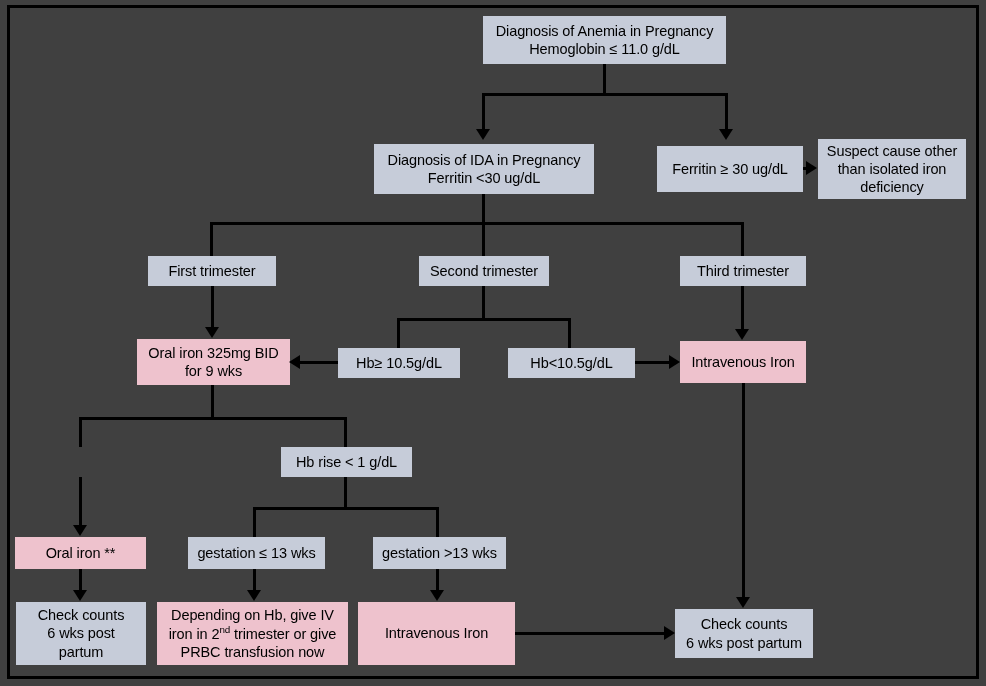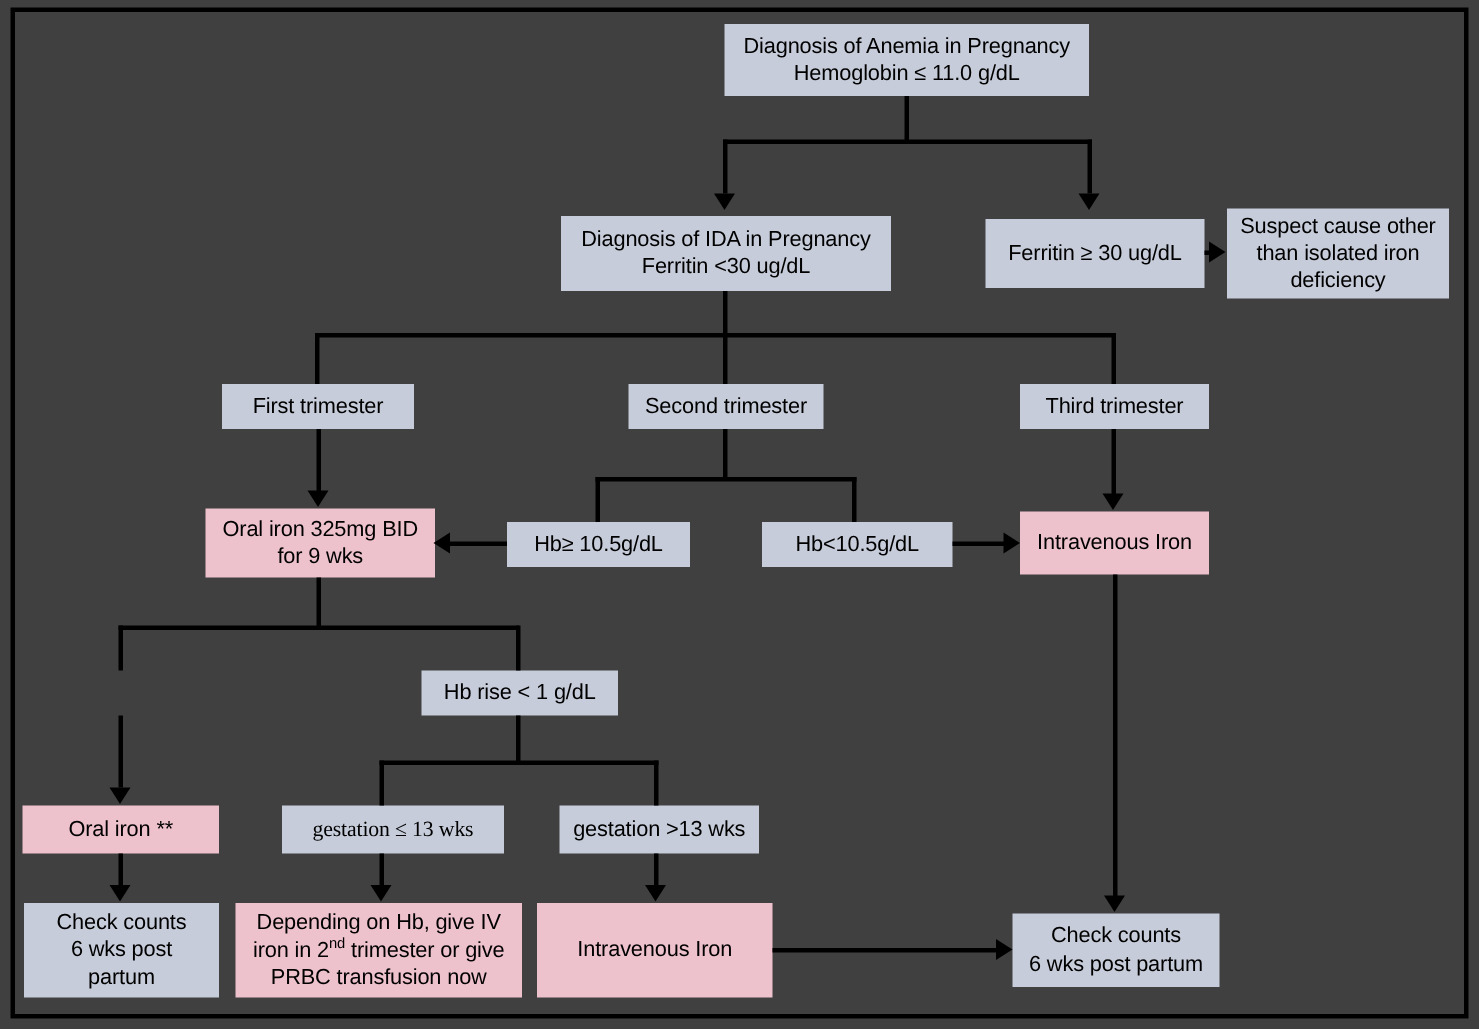--- a/index.html
+++ b/index.html
@@ -167,21 +167,21 @@
       <div>Hb rise &lt; 1 g/dL</div>
     </div>
   </div>
 
   <div class="node pink" style="left:15px; top:537px; width:131px; height:32px;">
     <div class="txt">
       <div>Oral iron **</div>
     </div>
   </div>
 
-  <div class="node gray" style="left:188px; top:537px; width:148px; height:32px;font-family:Liberation Serif, serif;">
+  <div class="node gray" style="left:188px; top:537px; width:137px; height:32px;">
     <div class="txt">
       <div>gestation ≤ 13 wks</div>
     </div>
   </div>
 
   <div class="node gray" style="left:373px; top:537px; width:133px; height:32px;">
     <div class="txt">
       <div>gestation &gt;13 wks</div>
     </div>
   </div>

